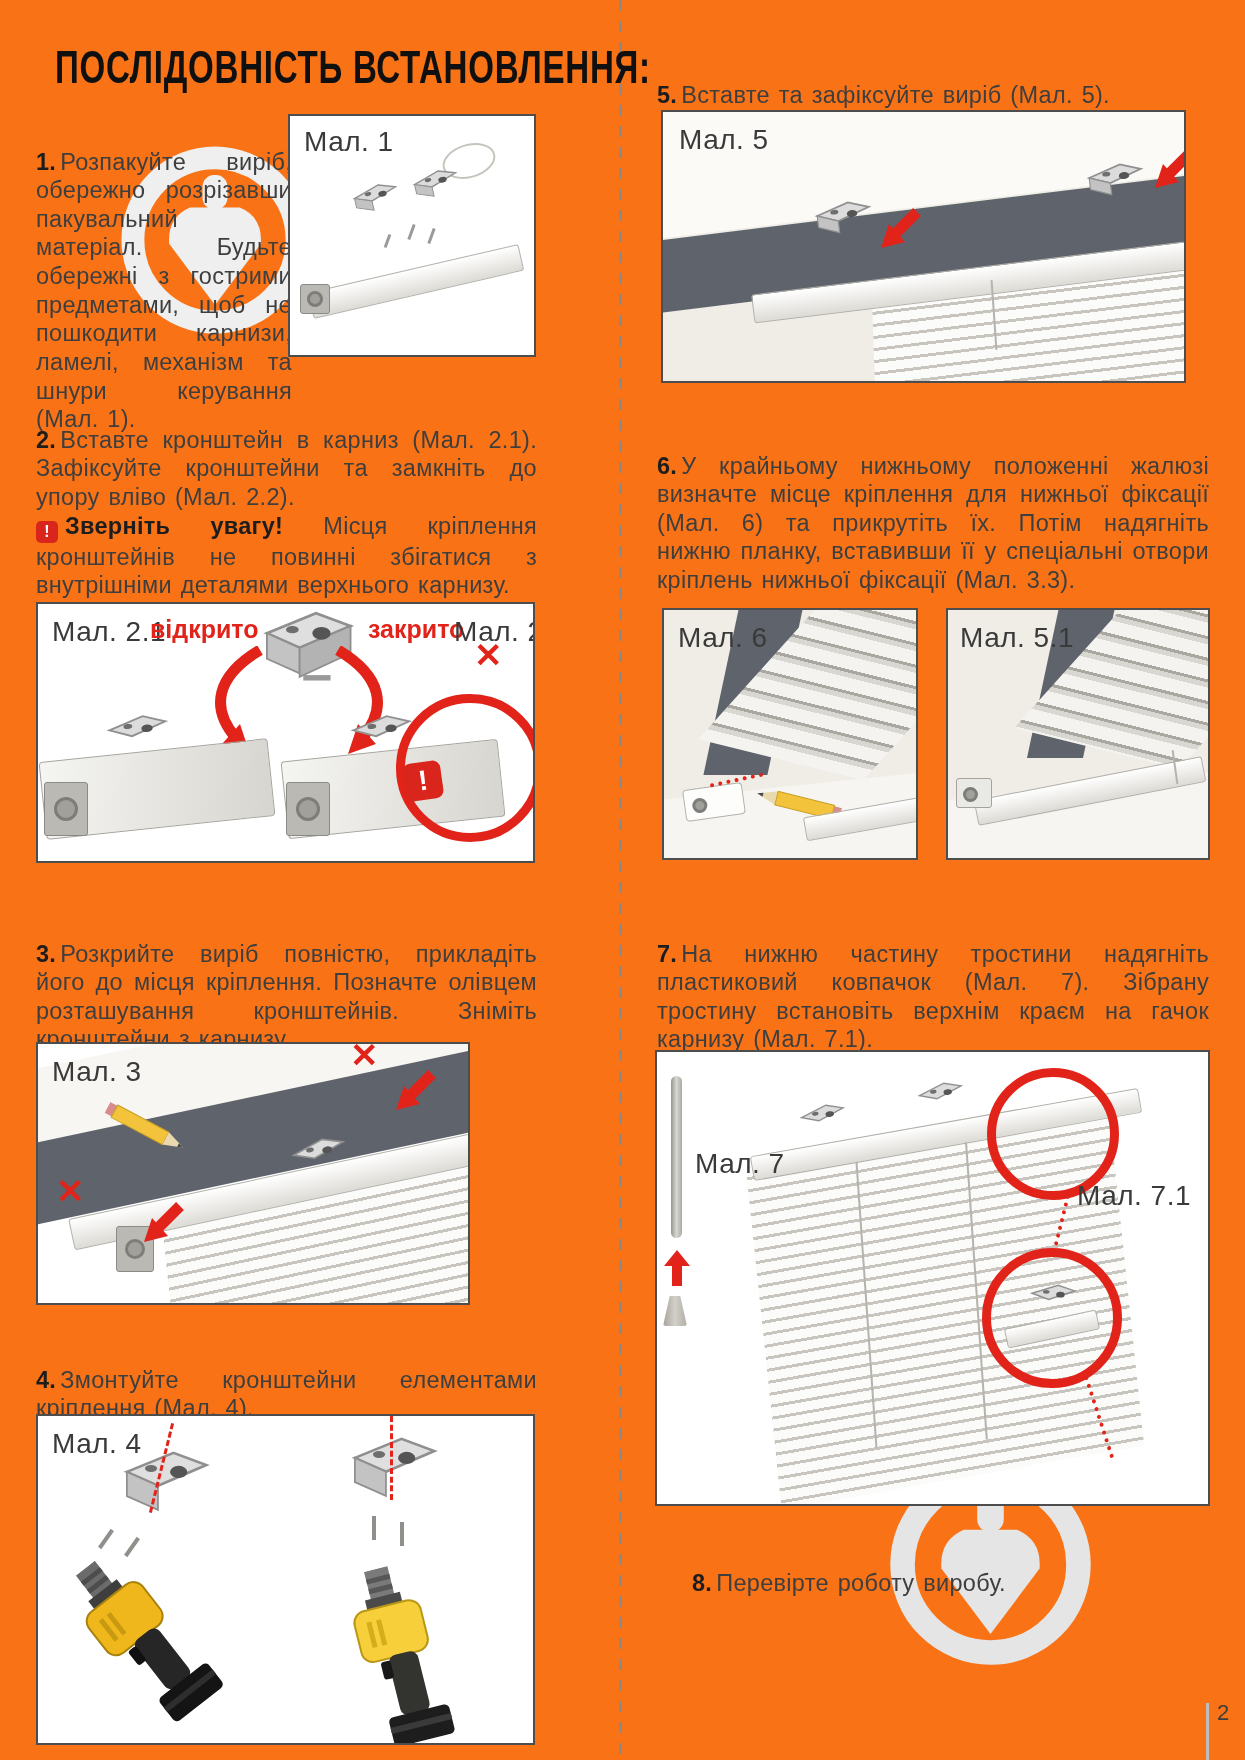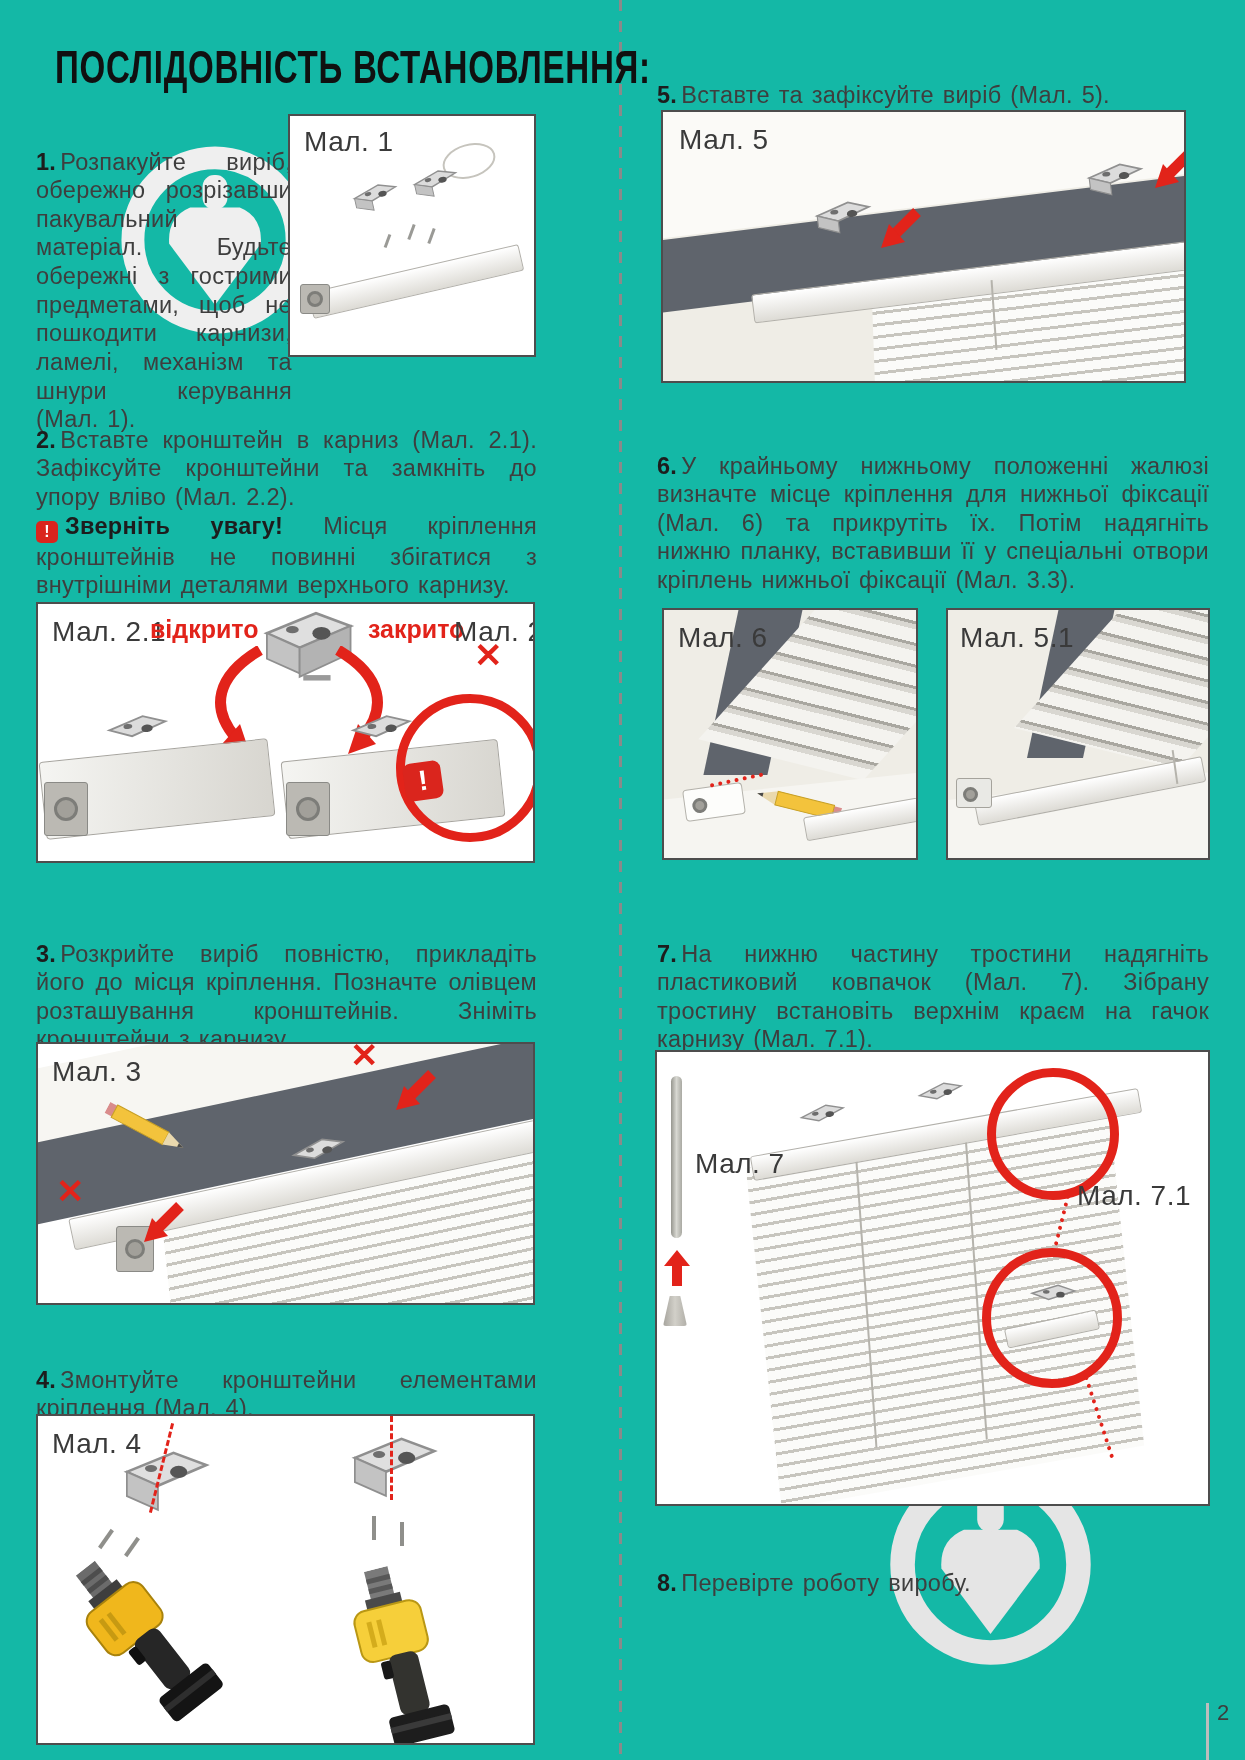--- a/index.html
+++ b/index.html
@@ -1,16 +1,16 @@
 <!DOCTYPE html>
 <html><head>
 <meta charset="utf-8">
 <style>
   html,body{margin:0;padding:0;background:#ffffff;}
-  #page{position:relative;width:1245px;height:1760px;background:#14b8a6;overflow:hidden;
+  #page{position:relative;width:1245px;height:1760px;background:#f97316;overflow:hidden;
         font-family:"Liberation Sans", sans-serif;color:#3f3f3f;}
   
   .doc-title{position:absolute;left:55px;top:40px;font-size:46px;font-weight:800;color:#101010;
              letter-spacing:1px;transform:scaleX(.72);transform-origin:left top;white-space:nowrap;z-index:2;}
   .step{position:absolute;font-size:23.5px;line-height:1.22;text-align:justify;color:#3e3e3e;
         letter-spacing:.3px;word-spacing:2px;z-index:2;}
   .step b{color:#1d1d1d;font-weight:700;padding-right:4px;}
   .warn-badge{display:inline-block;width:22px;height:22px;background:#da251d;border-radius:5px;
               color:#fff;font-weight:800;font-size:16px;line-height:22px;text-align:center;
               vertical-align:-3px;margin-right:7px;}
@@ -131,21 +131,21 @@
     <div class="endcap" style="left:248px;top:178px;width:42px;height:52px">
       <div class="hole" style="left:9px;top:14px;width:18px;height:18px"></div>
     </div>
     <span class="cross" style="left:436px;top:34px">✕</span>
     <div class="rcircle" style="left:358px;top:90px;width:130px;height:130px"></div>
     <div style="position:absolute;left:366px;top:158px;width:38px;height:38px;background:#da251d;border-radius:8px;color:#fff;font-weight:800;font-size:28px;line-height:38px;text-align:center;transform:rotate(-8deg);z-index:6"><span>!</span></div>
   </div>
 
   <p class="step" style="left:36px;top:916px;width:501px"><b>3.</b><span>Розкрийте виріб повністю, прикладіть його до місця кріплення. Позначте олівцем розташування кронштейнів. Зніміть кронштейни з карнизу.</span></p>
 
-  <div class="fig" style="left:36px;top:1042px;width:499px;height:263px">
+  <div class="fig" style="left:36px;top:1042px;width:434px;height:263px">
     <div style="position:absolute;left:-20px;top:-30px;width:560px;height:100px;background:#f7f6f2;transform:rotate(-12deg)"></div>
     <div class="darkband" style="left:-20px;top:44px;width:560px;height:80px;transform:rotate(-12deg)"></div>
     <span class="fig-label" style="left:14px;top:12px">Мал. 3</span>
     <div class="slats" style="left:128px;top:142px;width:430px;height:150px;transform:rotate(-12deg) skewX(-6deg)"></div>
     <div class="bar" style="left:28px;top:122px;width:505px;height:30px;transform:rotate(-12deg)"></div>
     <svg style="position:absolute;left:248px;top:92px;transform:rotate(-12deg)" width="62" height="40" viewBox="0 0 110 70">
       <polygon points="15,25 70,8 105,20 50,38" fill="#dcdcdc" stroke="#909090" stroke-width="3"></polygon>
       <ellipse cx="45" cy="22" rx="7" ry="4" fill="#6e6e6e"></ellipse>
         <ellipse cx="75" cy="28" rx="9" ry="6" fill="#555"></ellipse>
     </svg>
@@ -315,17 +315,17 @@
       <div class="bar" style="left:14px;top:62px;width:92px;height:18px;transform:rotate(-12deg)"></div>
       <svg style="position:absolute;left:34px;top:22px" width="52" height="38" viewBox="0 0 110 70">
         <polygon points="15,25 70,8 105,20 50,38" fill="#dcdcdc" stroke="#909090" stroke-width="3"></polygon>
         <ellipse cx="45" cy="22" rx="7" ry="4" fill="#6e6e6e"></ellipse>
           <ellipse cx="75" cy="28" rx="9" ry="6" fill="#555"></ellipse>
       </svg>
     </div>
     <div class="rdotted" style="left:440px;top:322px;height:86px;transform:rotate(-18deg)"></div>
   </div>
 
-  <p class="step" style="left:657px;top:1545px;width:530px"><b>8.</b><span>Перевірте роботу виробу.</span></p>
+  <p class="step" style="left:692px;top:1545px;width:530px"><b>8.</b><span>Перевірте роботу виробу.</span></p>
 
   <div id="pageno-line"></div>
   <span id="pageno">2</span>
 </div>
 
 </body></html>

